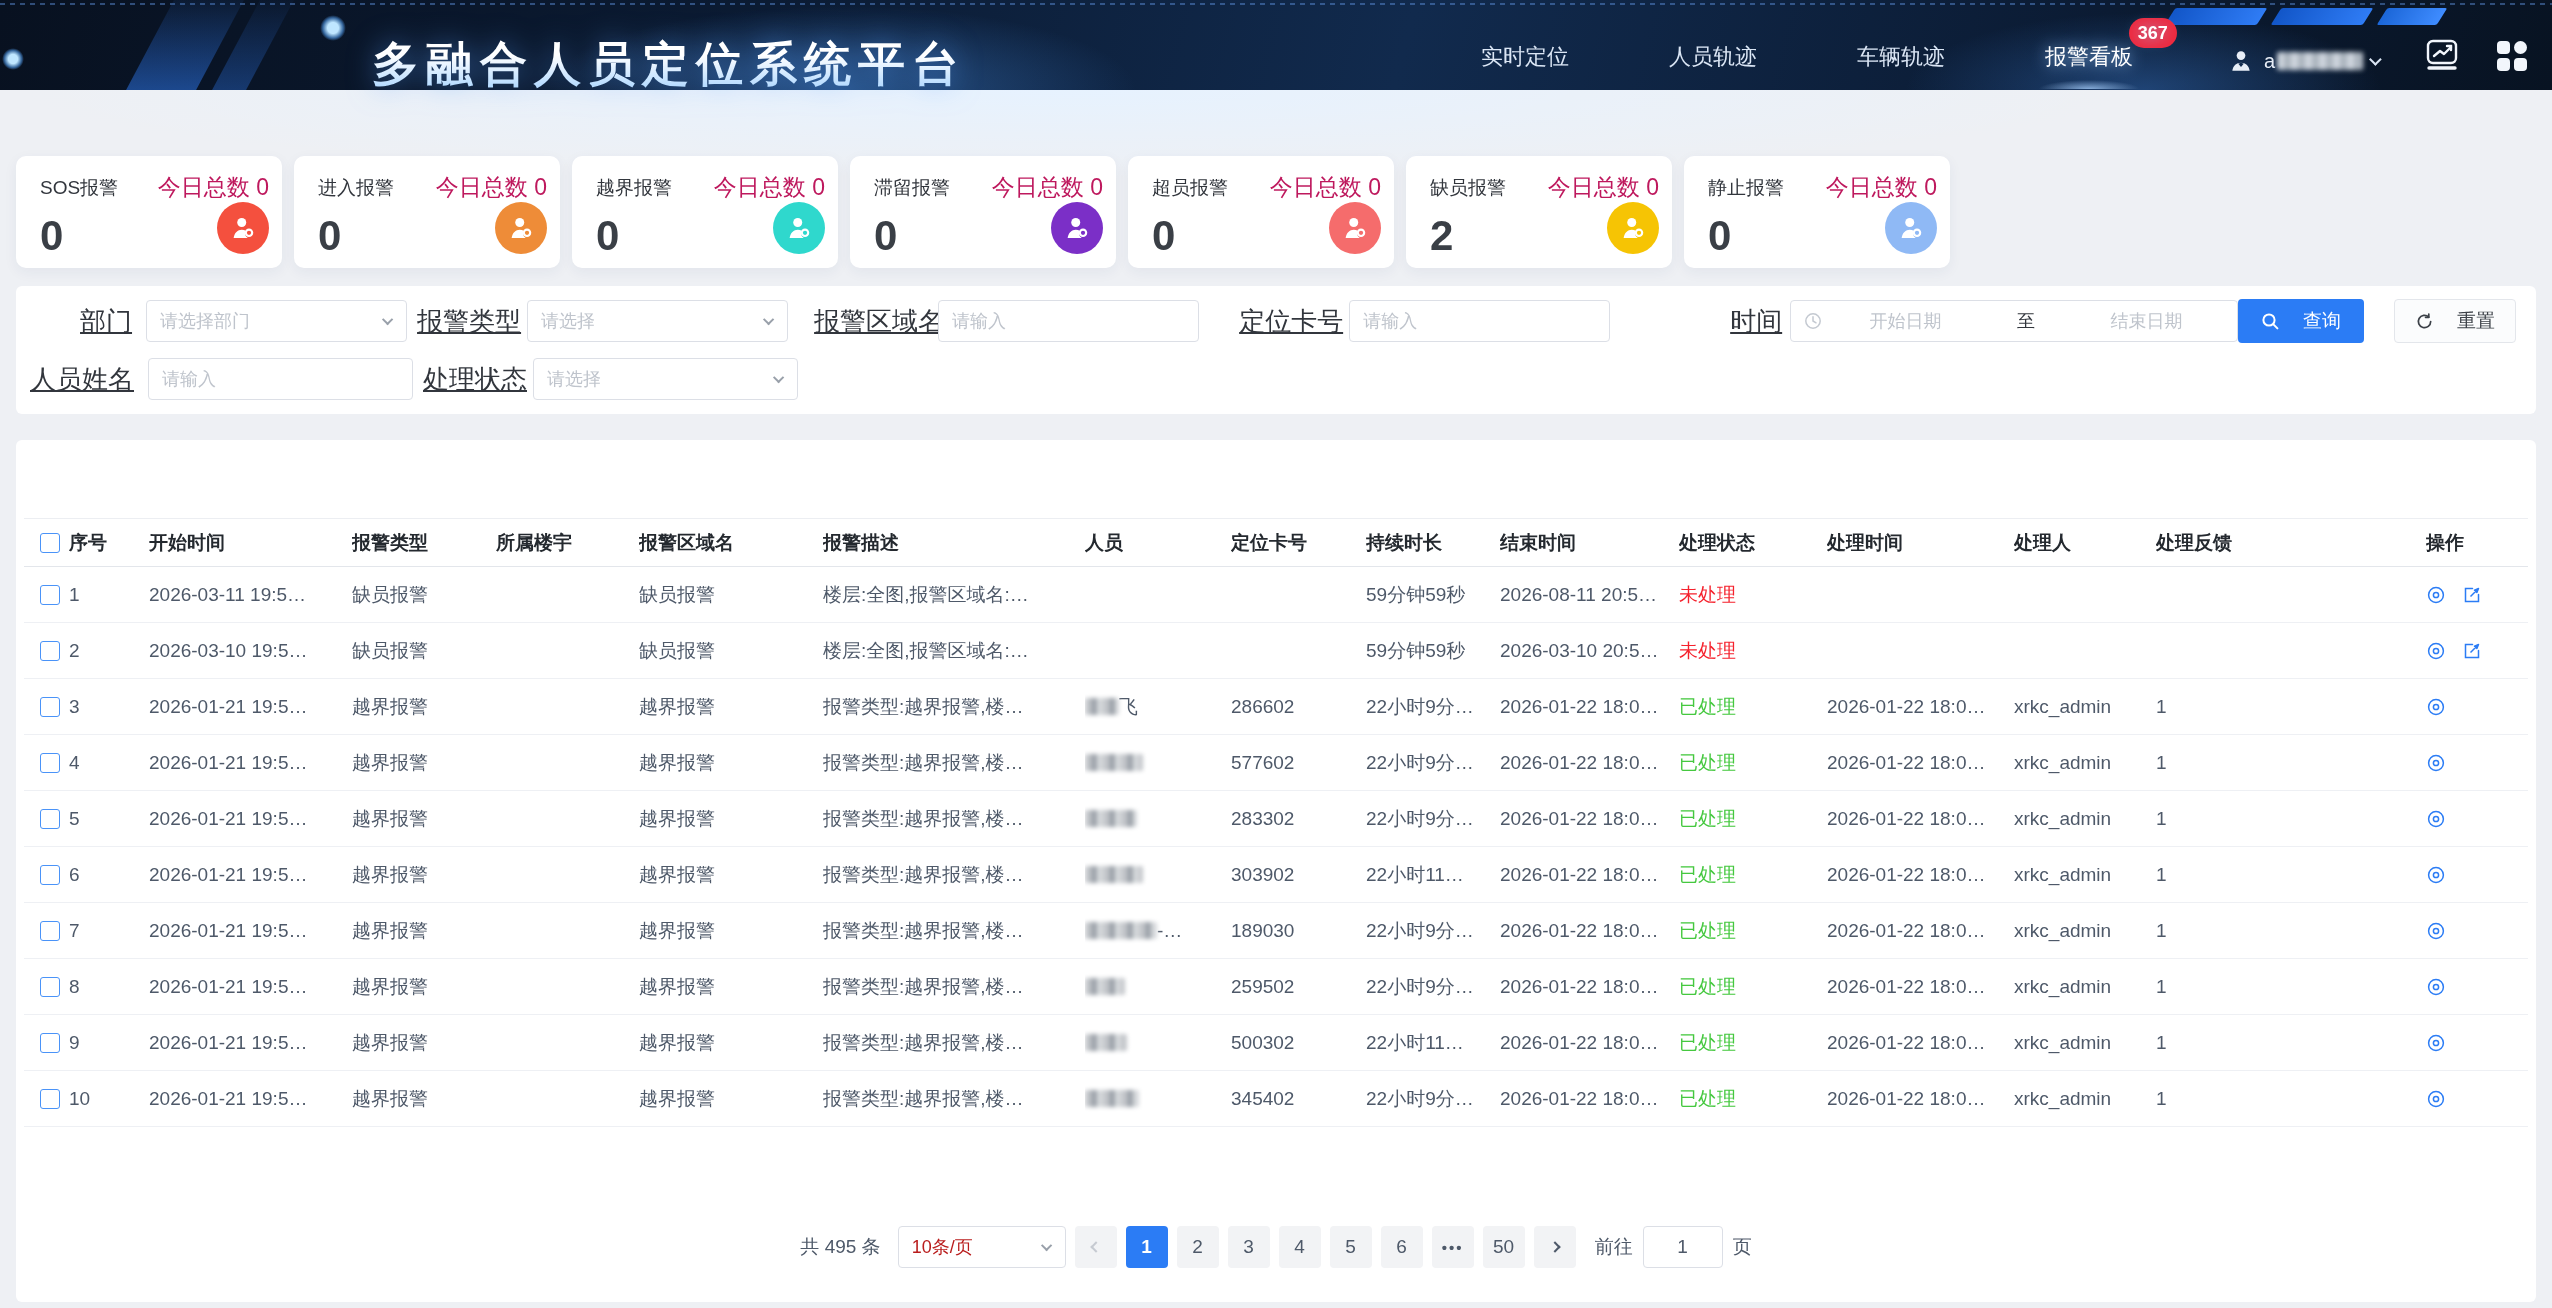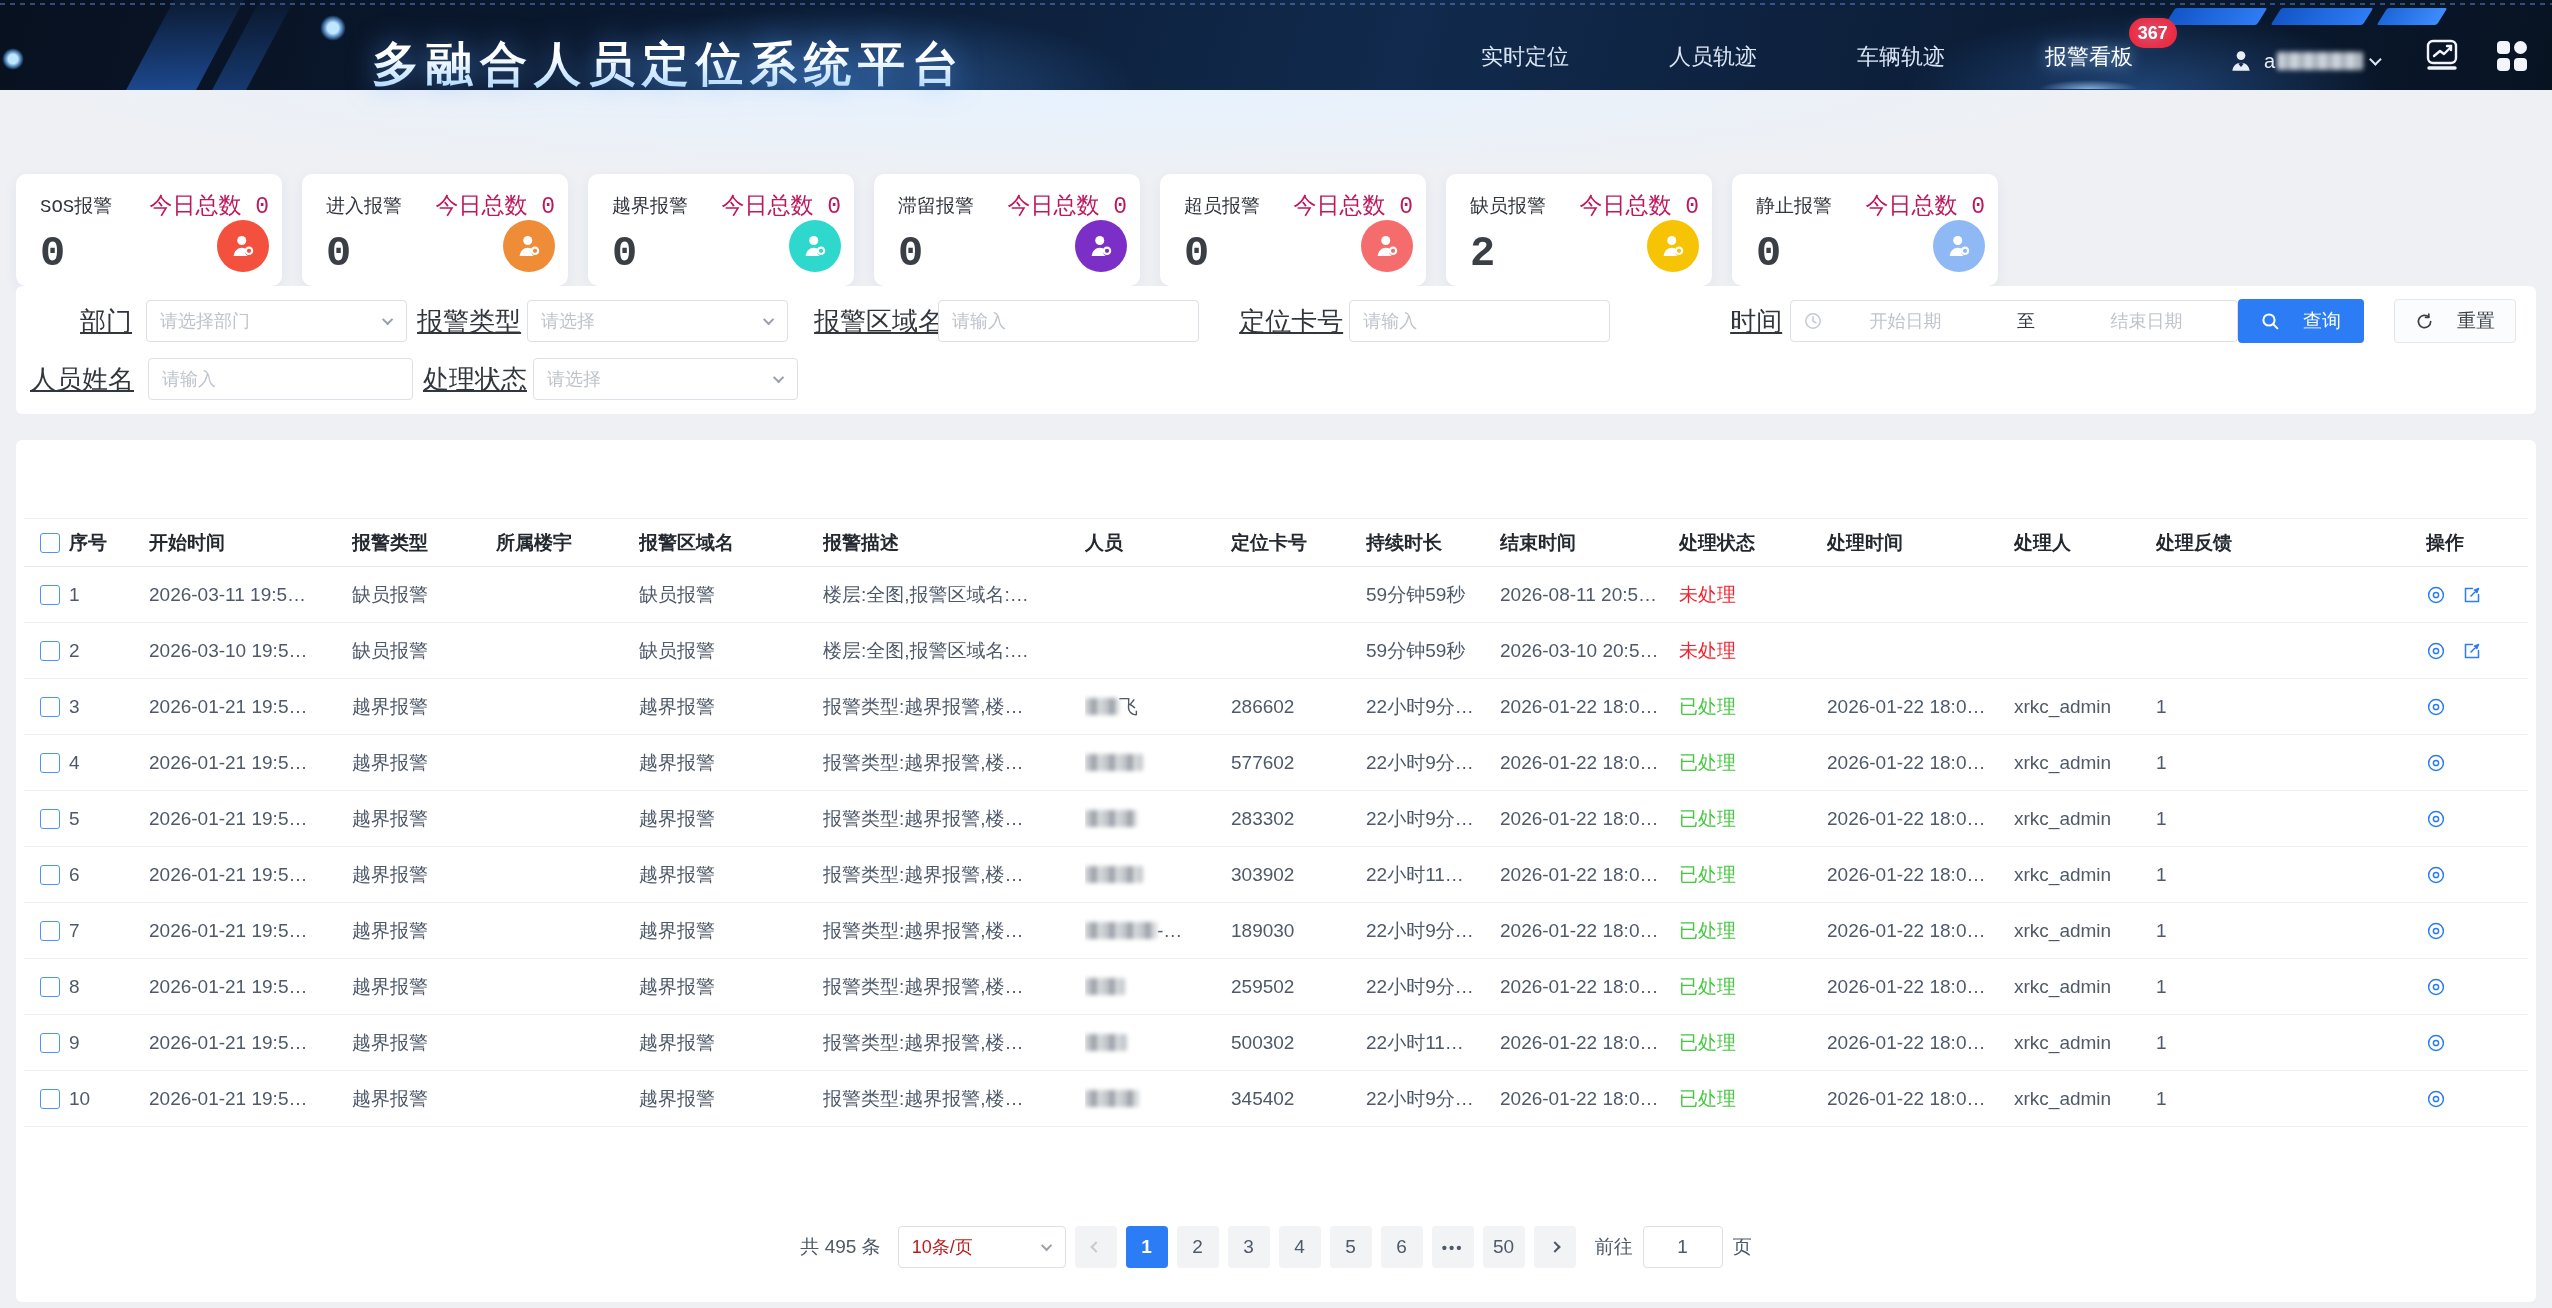--- a/index.html
+++ b/index.html
@@ -62,21 +62,21 @@
   .chev { width:9px; height:9px; border-left:2px solid #dbe6f5; border-bottom:2px solid #dbe6f5; display:inline-block; }
   .chev.down { transform:rotate(-45deg) translateY(-3px); }
   .hdr-btns { display:flex; gap:26px; margin-right:18px; z-index:2; align-self:flex-end; padding-bottom:14px; }
   .hdr-btn { width:44px; height:40px; cursor:pointer; display:flex; align-items:center; justify-content:center; }
 
   
   .under-glow { position:absolute; top:90px; left:0; right:0; height:120px; pointer-events:none;
     background:radial-gradient(55% 100% at 42% 0%, rgba(230,242,255,.95), rgba(238,240,244,0) 75%); }
 
   
-  .cards { position:absolute; top:174px; left:16px; display:flex; gap:20px;font-family:Liberation Mono, monospace; }
+  .cards { position:absolute; top:156px; left:16px; display:flex; gap:12px; }
   .card {
     width:266px; height:112px; background:#fff; border-radius:10px; position:relative;
     box-shadow:0 4px 14px rgba(31,58,105,.06); padding:16px 13px 0 24px;
   }
   .card-top { display:flex; justify-content:space-between; align-items:center; }
   .card-title { font-size:19px; color:#32363d; }
   .card-sub { font-size:23px; color:#be185d; }
   .card-count { font-size:42px; font-weight:700; color:#3a3f46; margin-top:12px; line-height:1; }
   .card-icon { position:absolute; right:13px; top:46px; width:52px; height:52px; border-radius:50%;
     display:flex; align-items:center; justify-content:center; }

